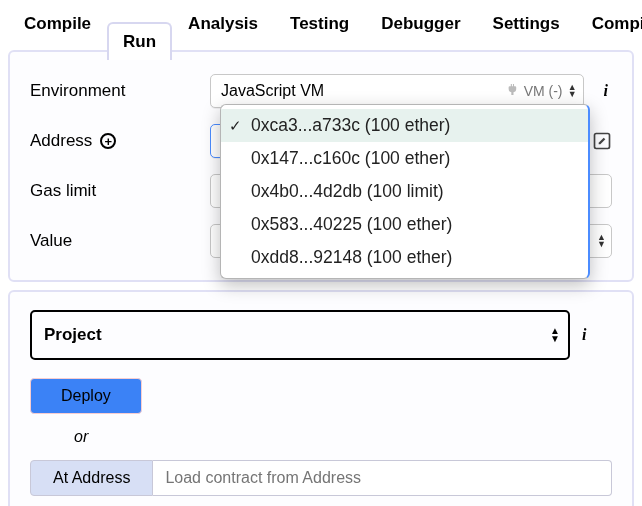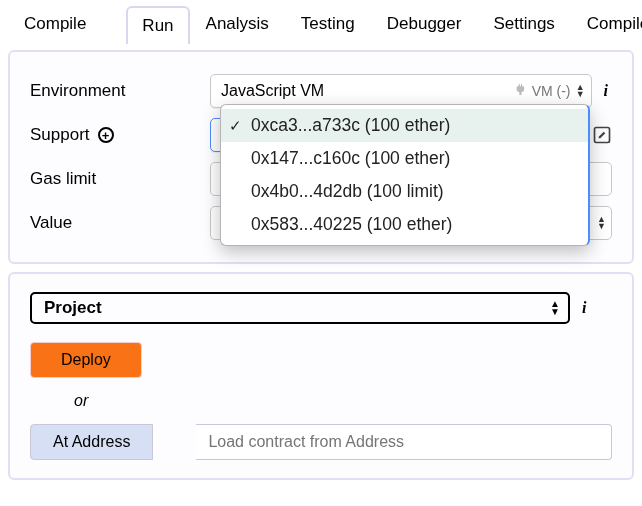--- a/index.html
+++ b/index.html
@@ -11,62 +11,62 @@
     width: 642px;
     height: 506px;
     overflow: hidden;
     position: relative;
   }
   .tabs {
     display: flex;
     align-items: flex-end;
     padding: 4px 8px 0 8px;
     gap: 0;
+    font-weight: bold;
   }
   .tab {
     padding: 8px 14px;
     font-size: 17px;
     cursor: pointer;
     border: 2px solid transparent;
     border-bottom: none;
   }
   .tab.active {
     border-top: 2px solid #d7d7f0;
     border-left: 2px solid #d7d7f0;
     border-right: 2px solid #d7d7f0;
     background: #fff;
     border-radius: 6px 6px 0 0;
     position: relative;
-    top: 2px;
-    margin-left: 24px;
+    top: 18px;
   }
   .panel {
     margin: 8px;
     border: 2px solid #e0e0f5;
     border-radius: 6px;
     padding: 22px 20px;
     background: #fdfdff;
   }
   .row {
     display: flex;
     align-items: center;
-    margin-bottom: 10px;
+    margin-bottom: 16px;
   }
   .label {
     width: 180px;
     font-size: 17px;
     display: flex;
     align-items: center;
     gap: 8px;
   }
   .select-wrap {
     flex: 1;
     display: flex;
     align-items: center;
-    gap: 8px;
+    gap: 16px;
   }
   .select {
     flex: 1;
     height: 34px;
     border: 1px solid #c8c8c8;
     border-radius: 5px;
     background: #fff;
     display: flex;
     align-items: center;
     padding: 0 10px;
@@ -167,35 +167,35 @@
   
   .panel2 {
     margin: 8px;
     border: 2px solid #e0e0f5;
     border-radius: 6px;
     padding: 18px 20px;
     background: #fdfdff;
   }
   .contract-select {
     width: 540px;
-    height: 32px;
+    height: 50px;
     border: 2px solid #000;
     border-radius: 5px;
     display:flex;align-items:center;
     padding:0 12px;
     font-weight:bold;
     font-size:17px;
     position:relative;
   }
   .contract-select .arrows{position:absolute;right:8px;top:50%;transform:translateY(-50%);font-size:10px;line-height:8px;}
   .contract-select .arrows::before{content:"▲";display:block;}
   .contract-select .arrows::after{content:"▼";display:block;}
   .project-row{display:flex;align-items:center;gap:8px;margin-bottom:18px;}
   .deploy-btn {
-    background:#f97316;
+    background:#3b82f6;
     border:1px solid #f7cdd0;
     border-radius:4px;
     padding:8px 30px;
     font-size:16px;
     cursor:pointer;
   }
   .or-text{margin:14px 0 14px 44px;font-size:16px;font-style:italic;}
   .address-row{display:flex;gap:0;}
   .at-address-btn{
     background:#d7dff5;
@@ -205,21 +205,20 @@
     font-size:16px;
     cursor:pointer;
   }
   .address-input{
     flex:1;height:36px;
     border:1px solid #c8c8d8;border-left:none;
     border-radius:0 4px 4px 0;
     padding:0 12px;
     font-size:16px;
     color:#999;
-    margin-left:43px;
   }
   .value-input{
     flex:1;height:34px;
     border:1px solid #c8c8c8;border-radius:5px;
     padding:0 10px;
     background:#fff;
   }
 </style>
 </head>
 <body>
@@ -250,21 +249,21 @@
           <span>VM (-)</span>
         </span>
         <span class="arrows"></span>
       </div>
       <span class="info-icon">i</span>
     </div>
   </div>
 
   <div class="row">
     <div class="label">
-      <span>Support</span>
+      <span>Address</span>
       <span class="plus-circle">+</span>
     </div>
     <div class="select-wrap">
       <div class="select" style="border-color:#4b8cff;">
         <span class="arrows"></span>
       </div>
       <span class="icon-btn">
         <svg viewBox="0 0 24 24" fill="none" stroke="currentColor" stroke-width="2">
             <rect x="9" y="9" width="11" height="11" rx="1.5"></rect>
             <rect x="4" y="4" width="11" height="11" rx="1.5"></rect>
@@ -318,13 +317,16 @@
   </div>
   <div class="dropdown-item">
     <span>0x147...c160c (100 ether)</span>
   </div>
   <div class="dropdown-item">
     <span>0x4b0...4d2db (100 limit)</span>
   </div>
   <div class="dropdown-item">
     <span>0x583...40225 (100 ether)</span>
   </div>
+  <div class="dropdown-item">
+    <span>0xdd8...92148 (100 ether)</span>
+  </div>
 </div>
 
 </body></html>

